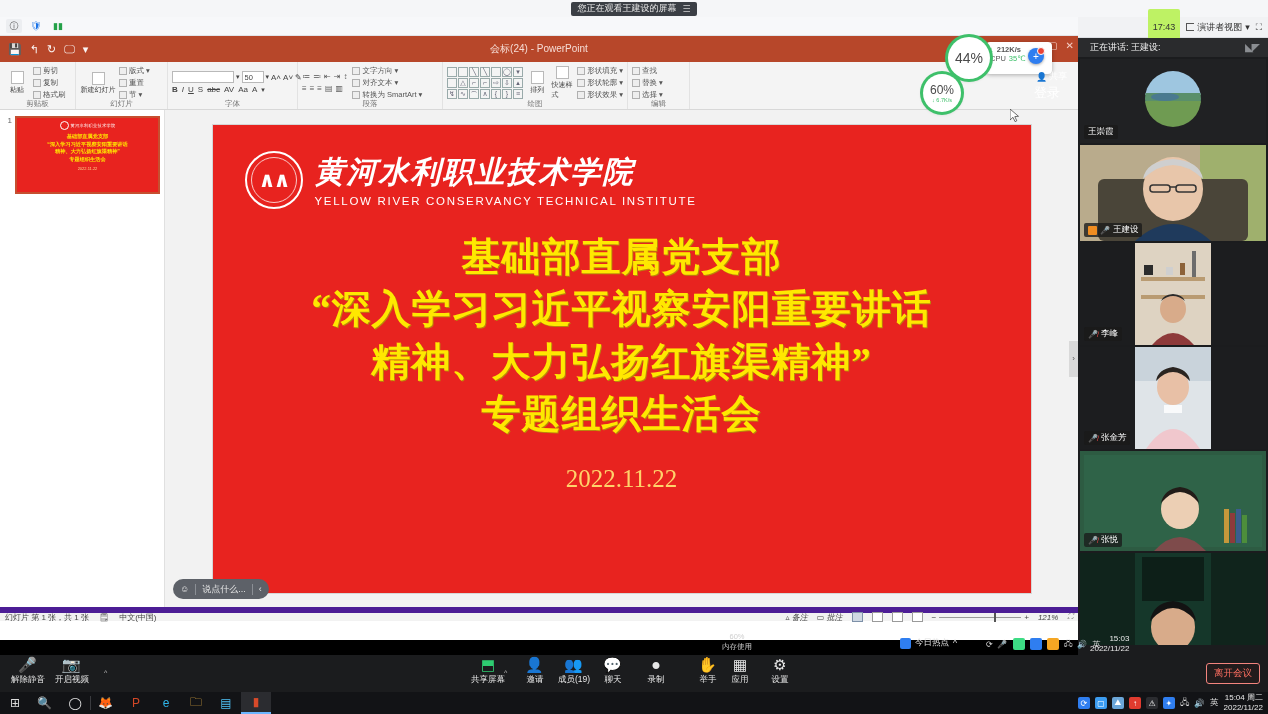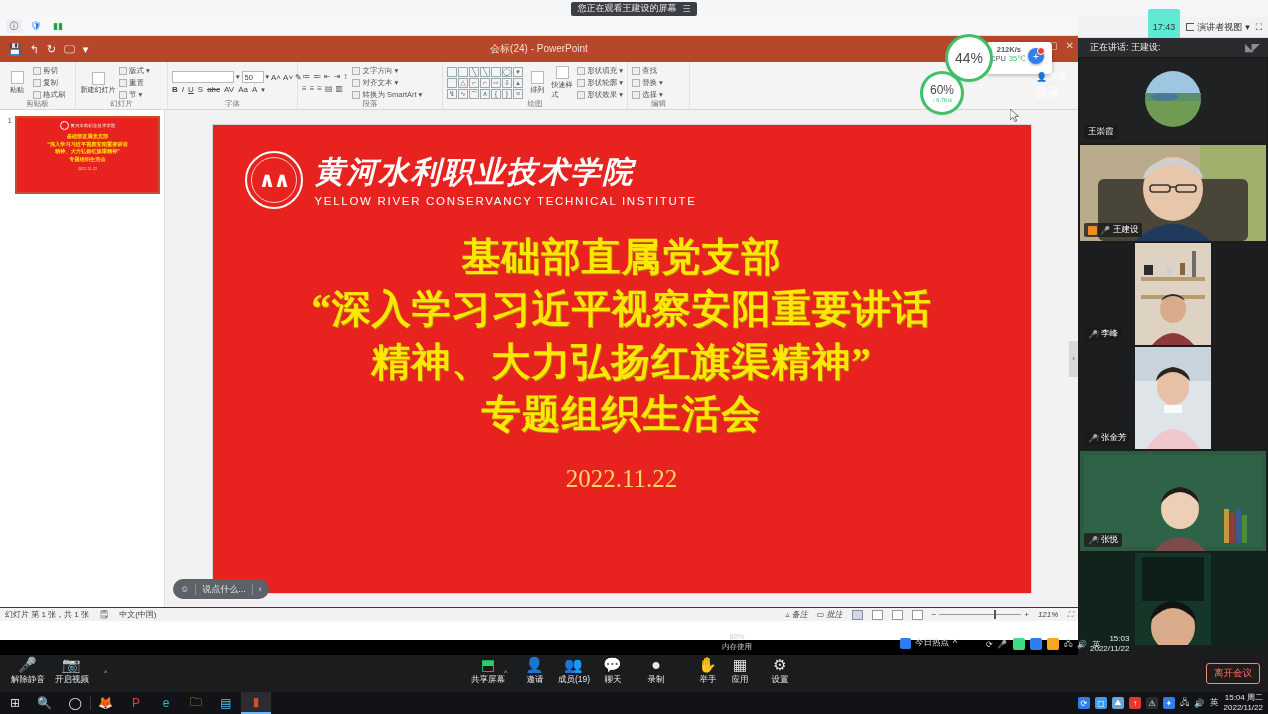--- a/index.html
+++ b/index.html
@@ -27,21 +27,21 @@
   .strip-btn { width: 16px; height: 14px; border-radius: 2px; display:flex; align-items:center; justify-content:center; font-size:9px; }
   .strip-btn.i { background:#eceef1; color:#555; }
   .strip-btn.s { color:#1a73e8; }
   .strip-btn.g { color:#24a148; }
   
   #zoom-header {
     position: absolute; left: 1078px; top: 17px; width: 190px; height: 21px;
     background: #f1f2f4; display: flex; align-items: center; justify-content: flex-end;
     gap: 6px; padding-right: 6px; border-bottom: 1px solid #dcdee2;
   }
-  #clock-box { background:#5eead4; color:#333; font-size:9px; padding:13px 5px; border-radius:2px; }
+  #clock-box { background:#bef264; color:#333; font-size:9px; padding:13px 5px; border-radius:2px; }
   #view-box { display:flex; align-items:center; gap:3px; font-size:9px; color:#333; }
   #view-box .vicon { width:8px; height:8px; border:1.5px solid #555; border-right:none; }
   #fs-icon { color:#444; font-size:9px; }
   
   #ppt {
     position: absolute; left: 0; top: 36px; width: 1078px; height: 604px;
     background: #fff; overflow: hidden;
   }
   #ppt-titlebar {
     height: 26px; background: #b7472a; color: #fff; position: relative;
@@ -116,21 +116,21 @@
     display:flex; align-items:center; gap:6px; padding:0 7px; color:#e6e6e6; font-size:9px;
   }
   #chatfloat .sep { width:1px; height:11px; background:#8b8f95; }
   #nextarrow {
     position:absolute; right:0; top:50%; transform:translateY(-50%);
     width:9px; height:36px; background:#d9d9d9; color:#555; font-size:8px;
     display:flex; align-items:center; justify-content:center;
   }
   
   #ppt-status {
-    height:14px; background:#f2f2f2; border-top:1px solid #4c1d95;
+    height:14px; background:#f2f2f2; border-top:6px solid #4c1d95;
     display:flex; align-items:center; font-size:8px; color:#444; padding:0 5px; gap:10px;
   }
   #ppt-status .right { margin-left:auto; display:flex; align-items:center; gap:9px;font-style:italic; }
   .vbtn { width:11px; height:10px; border:1px solid #9a9a9a; background:#fff; }
   .vbtn.sel { background:#cfd8e3; border-color:#7d90a8; }
   #zoomslider { display:flex; align-items:center; gap:3px; }
   #zoomslider .track { width:82px; height:1px; background:#9a9a9a; position:relative; }
   #zoomslider .knob { position:absolute; left:55px; top:-4px; width:2px; height:9px; background:#555; }
   
   .perf-ring {

